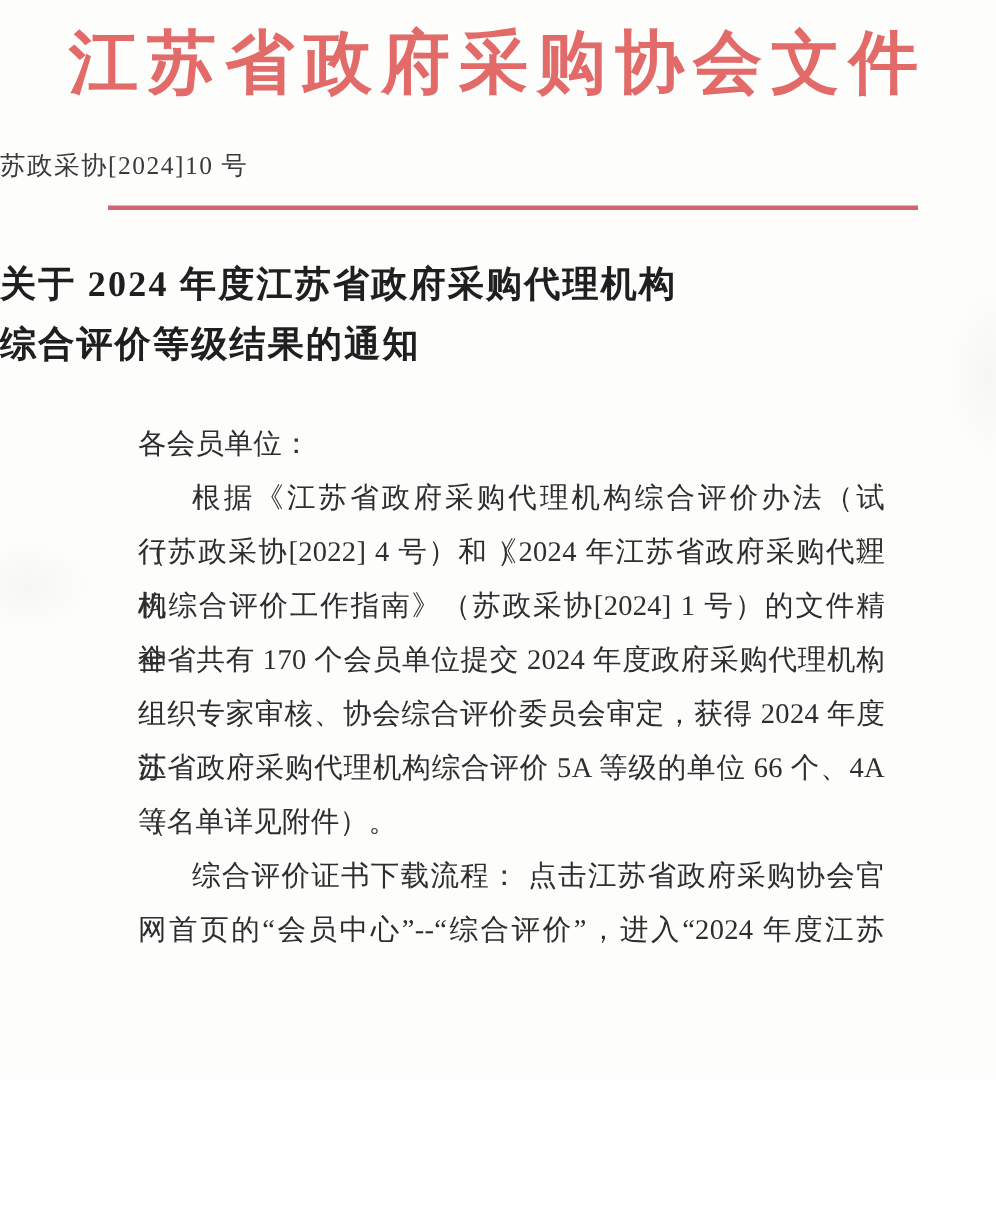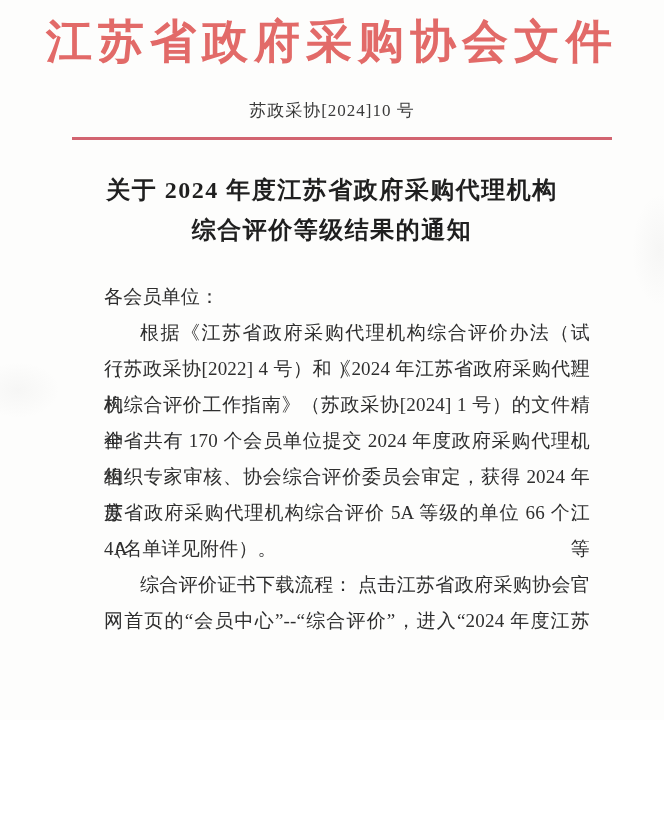--- a/index.html
+++ b/index.html
@@ -31,61 +31,59 @@
     font-weight: bold;
     letter-spacing: 6px;
     color: var(--header-red, #e26a68);
     white-space: nowrap;
   }
   .doc-number {
     position: absolute;
     top: 99px;
     left: 0;
     width: 100%;
-    text-align: center;
+    text-align: left;
     font-size: 17px;
     line-height: 24px;
     color: #3a3a3a;
     letter-spacing: 1px;
   }
   .red-rule {
     position: absolute;
     top: 137px;
     left: 72px;
     width: 540px;
     height: 3px;
     background: var(--rule-red, #d26470);
   }
   .doc-title {
     position: absolute;
     top: 170px;
     left: 0;
     width: 100%;
-    text-align: center;
     font-size: 24px;
     line-height: 40px;
     font-weight: bold;
     letter-spacing: 1.5px;
     color: #1f1f1f;
   }
   .body-text {
     position: absolute;
     top: 279px;
     left: 92px;
     width: 498px;
     font-size: 19px;
     letter-spacing: 0.2px;
     color: #2e2e2e;
   }
   .body-line {
     height: 36px;
     line-height: 36px;
     text-align: left;
     white-space: nowrap;
-    margin-left: 12px;
   }
   .body-line.justify {
     white-space: normal;
     text-align: justify;
     text-align-last: justify;
     text-justify: inter-character;
   }
   .body-line.indent {
     text-indent: 36px;
   }

